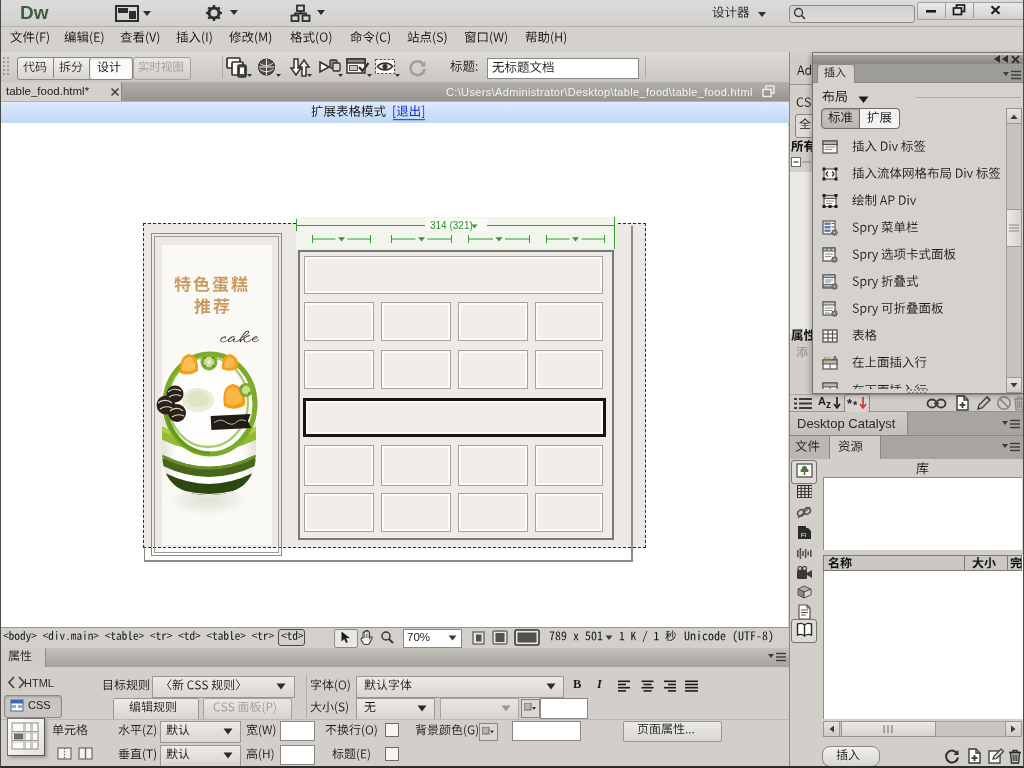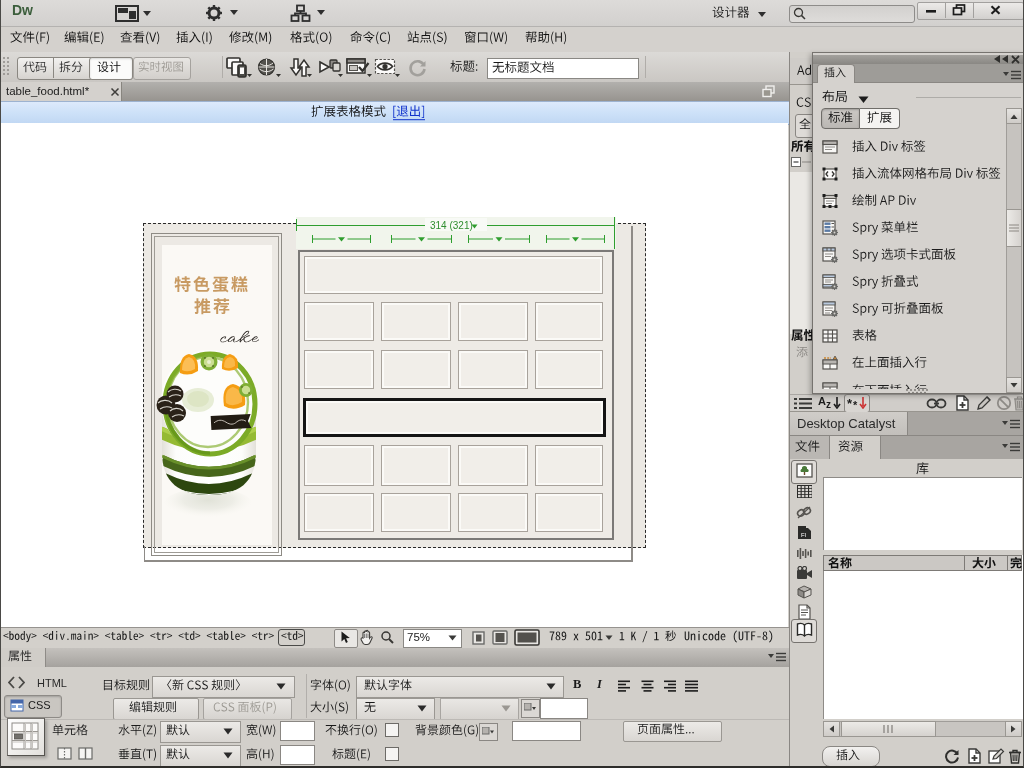--- a/index.html
+++ b/index.html
@@ -1,21 +1,21 @@
 <!DOCTYPE html>
 <html><head><meta charset="utf-8"><style>
 html,body{margin:0;padding:0;width:1024px;height:768px;overflow:hidden}
 body{font-family:"Liberation Sans", sans-serif;}
 #app{position:absolute;inset:0;width:1024px;height:768px;background:#d2cfca;overflow:hidden}
 .abs{position:absolute}
 .icon{position:absolute}
 </style></head><body>
 <div id="app">
 <div class="abs" style="left:0;top:0;width:1024px;height:26px;background:linear-gradient(#dddbd9,#d2d0ce);border-bottom:1px solid #b4b2b0"></div>
-    <div class="abs" style="left:12px;top:2px;font-family:'Liberation Sans',sans-serif;font-weight:bold;font-size:14px;color:#3c5e3c;letter-spacing:0px">Dw</div>
+    <div class="abs" style="left:20px;top:2px;font-family:'Liberation Sans',sans-serif;font-weight:bold;font-size:19px;color:#3c5e3c;letter-spacing:0px">Dw</div>
     <svg class="icon" style="left:115px;top:5px" width="40" height="17" viewBox="0 0 40 17">
 <rect x="1" y="1" width="22" height="15" fill="none" stroke="#2e2e2e" stroke-width="2"></rect>
 <rect x="3" y="3" width="10" height="5" fill="#2e2e2e"></rect>
       <rect x="14" y="6" width="7" height="8" fill="#2e2e2e"></rect>
 <path d="M28 6l4 5 4-5z" fill="#2e2e2e"></path>
     </svg>
     <svg class="icon" style="left:204px;top:4px" width="40" height="19" viewBox="0 0 40 19">
 <g fill="#2e2e2e">
         <circle cx="10" cy="9" r="5" fill="none" stroke="#2e2e2e" stroke-width="3"></circle>
 <g stroke="#2e2e2e" stroke-width="2.4">
@@ -175,20 +175,21 @@
     <svg style="position:absolute;left:492px;top:61px;" width="64" height="15" viewBox="0 0 64 15">
       <path fill="#1a1a1a" d="M1.5 1.1V1.9H5.6C5.6 2.9 5.6 3.8 5.4 4.8H0.7V5.7H5.2C4.7 7.9 3.5 9.9 0.5 11.1C0.7 11.2 1.0 11.5 1.1 11.7C4.3 10.5 5.6 8.1 6.1 5.7H6.4V10.1C6.4 11.2 6.7 11.4 8.0 11.4C8.2 11.4 10.1 11.4 10.4 11.4C11.6 11.4 11.9 10.9 12.0 8.9C11.7 8.9 11.4 8.8 11.2 8.6C11.1 10.3 11.0 10.6 10.4 10.6C10.0 10.6 8.4 10.6 8.1 10.6C7.4 10.6 7.3 10.5 7.3 10.1V5.7H11.9V4.8H6.2C6.4 3.8 6.4 2.9 6.5 1.9H11.2V1.1Z M18.3 1.2V2.0H23.8V1.2ZM22.3 6.7C22.9 7.9 23.5 9.5 23.6 10.5L24.4 10.2C24.2 9.2 23.6 7.7 23.0 6.5ZM18.7 6.5C18.4 7.8 17.8 9.2 17.1 10.1C17.3 10.1 17.6 10.4 17.8 10.5C18.4 9.5 19.1 8.1 19.5 6.6ZM17.8 4.2V5.0H20.5V10.6C20.5 10.8 20.4 10.8 20.2 10.8C20.1 10.8 19.5 10.8 18.8 10.8C18.9 11.1 19.1 11.4 19.1 11.7C20.0 11.7 20.5 11.7 20.9 11.5C21.2 11.4 21.3 11.1 21.3 10.6V5.0H24.4V4.2ZM15.1 0.3V2.9H13.2V3.7H14.9C14.5 5.3 13.6 7.1 12.8 8.1C13.0 8.3 13.2 8.6 13.3 8.9C14.0 8.0 14.6 6.7 15.1 5.3V11.7H15.9V5.1C16.4 5.7 16.9 6.5 17.1 6.9L17.6 6.2C17.4 5.9 16.3 4.5 15.9 4.1V3.7H17.6V2.9H15.9V0.3Z M27.1 3.0H29.8V4.0H27.1ZM27.1 1.4H29.8V2.4H27.1ZM26.4 0.8V4.7H30.6V0.8ZM33.7 4.1C33.6 7.4 33.4 9.0 30.7 9.9C30.9 10.0 31.1 10.2 31.1 10.4C34.0 9.5 34.3 7.7 34.4 4.1ZM34.1 8.4C34.9 9.0 35.9 9.8 36.4 10.3L36.9 9.8C36.4 9.3 35.4 8.5 34.6 7.9ZM26.6 7.0C26.6 8.8 26.3 10.3 25.4 11.3C25.6 11.4 25.9 11.6 26.1 11.7C26.5 11.1 26.9 10.3 27.1 9.4C28.2 11.2 30.1 11.4 32.8 11.4H36.7C36.8 11.2 36.9 10.9 37.0 10.7C36.3 10.7 33.3 10.7 32.8 10.7C31.3 10.7 29.9 10.7 28.9 10.2V8.4H31.1V7.7H28.9V6.3H31.3V5.6H25.6V6.3H28.2V9.8C27.8 9.5 27.5 9.1 27.2 8.6C27.3 8.1 27.3 7.6 27.3 7.0ZM31.8 2.8V8.1H32.5V3.5H35.5V8.0H36.3V2.8H33.9C34.1 2.4 34.2 2.0 34.4 1.5H36.9V0.8H31.2V1.5H33.5C33.4 2.0 33.3 2.4 33.1 2.8Z M42.8 0.5C43.2 1.1 43.6 1.9 43.8 2.4L44.7 2.1C44.5 1.6 44.1 0.8 43.7 0.2ZM38.1 2.5V3.3H40.1C40.8 5.2 41.8 6.9 43.1 8.2C41.8 9.4 40.1 10.3 38.0 10.9C38.1 11.1 38.4 11.5 38.5 11.7C40.6 11.0 42.4 10.1 43.8 8.8C45.2 10.1 46.9 11.1 49.0 11.7C49.1 11.4 49.4 11.1 49.6 10.9C47.5 10.4 45.8 9.4 44.4 8.2C45.7 6.9 46.7 5.3 47.4 3.3H49.4V2.5ZM43.8 7.7C42.6 6.4 41.6 5.0 41.0 3.3H46.5C45.8 5.1 44.9 6.5 43.8 7.7Z M60.7 1.1C60.4 2.0 59.9 3.3 59.4 4.1L60.1 4.3C60.5 3.6 61.1 2.3 61.5 1.3ZM55.0 1.4C55.4 2.3 55.9 3.5 56.1 4.2L56.9 3.9C56.6 3.2 56.1 2.0 55.7 1.1ZM52.5 0.3V3.0H50.6V3.8H52.3C51.9 5.5 51.1 7.5 50.4 8.6C50.5 8.8 50.7 9.1 50.8 9.3C51.4 8.5 52.0 7.0 52.5 5.5V11.7H53.2V5.3C53.6 5.9 54.1 6.7 54.4 7.2L54.9 6.5C54.6 6.1 53.6 4.7 53.2 4.3V3.8H54.9V3.0H53.2V0.3ZM54.6 10.0V10.8H60.6V11.6H61.4V4.9H58.6V0.3H57.8V4.9H54.9V5.7H60.6V7.4H55.0V8.2H60.6V10.0Z"></path>
     </svg>
     <div class="abs" style="left:645px;top:56px;width:1px;height:22px;background:#b0ada9"></div>
     <div class="abs" style="left:0;top:82px;width:790px;height:19px;background:linear-gradient(#b2b0ad,#97948f)"></div>
     <div class="abs" style="left:0;top:82px;width:121px;height:19px;background:#d4d1cd;border-right:1px solid #88857f"></div>
     <div style="position:absolute;left:6px;top:85px;font-family:'Liberation Sans', sans-serif;font-size:11.5px;color:#1c1c1c;white-space:pre;">table_food.html*</div>
     <svg class="icon" style="left:110px;top:87px" width="10" height="10" viewBox="0 0 10 10">
       <path d="M1.5 1.5l7 7M8.5 1.5l-7 7" stroke="#3f3e3b" stroke-width="1.5"></path>
     </svg>
+    <div style="position:absolute;left:446px;top:86px;font-family:'Liberation Sans', sans-serif;font-size:11px;color:#f4f3f1;white-space:pre;letter-spacing:0.35px;">C:\Users\Administrator\Desktop\table_food\table_food.html</div>
     <svg class="icon" style="left:762px;top:85px" width="14" height="13" viewBox="0 0 14 13">
 <rect x="4" y="1" width="8" height="7" fill="none" stroke="#f0efed" stroke-width="1.4"></rect>
 <rect x="1" y="4.5" width="8" height="7" fill="#9a978f" stroke="#f0efed" stroke-width="1.4"></rect>
     </svg>
     <div class="abs" style="left:0;top:101px;width:790px;height:22px;background:linear-gradient(#ddeafc 0%,#cde1f8 50%,#c0d7f3 100%);border-top:1px solid #9db3d1;border-bottom:1px solid #8fa5c3"></div>
     <svg style="position:absolute;left:311px;top:105px;" width="77" height="15" viewBox="0 0 77 15">
       <path fill="#111" d="M2.2 0.3V2.8H0.7V3.6H2.2V6.5L0.5 7.0L0.8 7.8L2.2 7.3V10.7C2.2 10.8 2.1 10.9 2.0 10.9C1.9 10.9 1.4 10.9 0.8 10.9C0.9 11.1 1.0 11.5 1.1 11.7C1.8 11.7 2.3 11.7 2.6 11.5C2.9 11.4 3.0 11.2 3.0 10.7V7.1L4.5 6.6L4.3 5.8L3.0 6.2V3.6H4.4V2.8H3.0V0.3ZM7.7 0.6C7.9 1.1 8.2 1.7 8.4 2.2H5.3V5.3C5.3 7.1 5.2 9.6 3.8 11.3C4.0 11.4 4.3 11.6 4.5 11.8C5.9 9.9 6.1 7.2 6.1 5.3V3.0H11.9V2.2H8.8L9.3 2.0C9.1 1.6 8.7 0.9 8.4 0.4Z M16.4 11.7C16.6 11.6 17.0 11.5 20.2 10.7C20.2 10.5 20.2 10.2 20.2 9.9L17.4 10.6V7.9H19.2C20.1 9.9 21.7 11.2 24.0 11.7C24.1 11.5 24.3 11.2 24.5 11.1C23.4 10.8 22.4 10.4 21.6 9.8C22.3 9.4 23.1 8.9 23.6 8.5L23.0 8.0C22.5 8.4 21.7 9.0 21.1 9.3C20.6 8.9 20.3 8.4 20.0 7.9H24.4V7.2H21.7V5.8H23.9V5.1H21.7V3.9H20.9V5.1H18.3V3.9H17.5V5.1H15.6V5.8H17.5V7.2H15.2V7.9H16.6V10.1C16.6 10.6 16.2 10.9 16.0 11.0C16.1 11.2 16.3 11.5 16.4 11.7ZM18.3 5.8H20.9V7.2H18.3ZM15.1 1.6H22.8V3.0H15.1ZM14.3 0.9V4.5C14.3 6.5 14.2 9.3 12.9 11.3C13.1 11.4 13.5 11.6 13.7 11.7C14.9 9.7 15.1 6.7 15.1 4.5V3.7H23.6V0.9Z M28.2 11.7C28.5 11.5 28.9 11.4 32.4 10.3C32.3 10.1 32.3 9.8 32.2 9.5L29.1 10.5V7.6C29.9 7.1 30.6 6.5 31.1 5.9H31.2C32.1 8.5 33.9 10.4 36.5 11.3C36.6 11.1 36.9 10.7 37.1 10.6C35.8 10.2 34.7 9.6 33.9 8.7C34.6 8.2 35.6 7.5 36.3 6.9L35.6 6.4C35.1 7.0 34.1 7.7 33.4 8.2C32.8 7.5 32.3 6.8 32.0 5.9H36.6V5.2H31.6V4.0H35.7V3.3H31.6V2.2H36.3V1.4H31.6V0.3H30.8V1.4H26.3V2.2H30.8V3.3H27.0V4.0H30.8V5.2H25.8V5.9H30.1C28.9 7.0 27.1 8.0 25.5 8.5C25.7 8.7 25.9 9.0 26.0 9.2C26.8 8.9 27.5 8.6 28.3 8.1V10.2C28.3 10.7 28.0 10.8 27.8 10.9C27.9 11.1 28.1 11.5 28.2 11.7Z M44.6 2.4H47.5C47.1 3.2 46.6 3.9 45.9 4.6C45.3 4.0 44.8 3.3 44.5 2.6ZM40.1 0.3V3.0H38.2V3.8H40.0C39.6 5.5 38.7 7.5 37.9 8.6C38.0 8.8 38.2 9.1 38.3 9.3C39.0 8.5 39.6 7.0 40.1 5.5V11.7H40.9V5.3C41.3 5.9 41.8 6.6 42.0 7.0L42.5 6.3C42.2 6.0 41.2 4.8 40.9 4.4V3.8H42.5L42.0 4.1C42.2 4.2 42.6 4.5 42.7 4.7C43.2 4.3 43.6 3.8 44.0 3.3C44.4 3.9 44.8 4.5 45.4 5.1C44.3 6.0 43.0 6.8 41.8 7.2C41.9 7.3 42.1 7.6 42.2 7.8C42.6 7.7 43.0 7.6 43.3 7.4V11.7H44.1V11.2H47.7V11.7H48.5V7.3L49.2 7.5C49.3 7.3 49.5 7.0 49.7 6.9C48.4 6.5 47.4 5.9 46.5 5.1C47.4 4.2 48.1 3.1 48.6 1.8L48.0 1.6L47.9 1.6H45.1C45.3 1.2 45.5 0.9 45.6 0.5L44.8 0.2C44.3 1.5 43.5 2.8 42.5 3.7V3.0H40.9V0.3ZM44.1 10.4V7.9H47.7V10.4ZM43.8 7.2C44.5 6.8 45.3 6.2 46.0 5.7C46.6 6.2 47.4 6.8 48.2 7.2Z M55.8 5.5H60.3V6.5H55.8ZM55.8 3.9H60.3V4.9H55.8ZM59.2 0.3V1.3H57.2V0.3H56.4V1.3H54.5V2.1H56.4V3.0H57.2V2.1H59.2V3.0H60.0V2.1H61.8V1.3H60.0V0.3ZM55.0 3.3V7.1H57.6C57.5 7.5 57.5 7.9 57.4 8.2H54.2V8.9H57.1C56.7 9.9 55.8 10.7 53.9 11.1C54.0 11.2 54.3 11.5 54.3 11.7C56.5 11.2 57.5 10.3 58.0 8.9H58.0C58.7 10.3 59.9 11.3 61.5 11.7C61.6 11.5 61.9 11.2 62.0 11.0C60.6 10.7 59.5 10.0 58.9 8.9H61.8V8.2H58.2C58.3 7.9 58.4 7.5 58.4 7.1H61.1V3.3ZM52.2 0.3V2.7H50.6V3.5H52.2C51.9 5.2 51.2 7.3 50.4 8.3C50.6 8.5 50.8 8.9 50.9 9.1C51.4 8.3 51.9 7.1 52.2 5.8V11.7H53.0V5.1C53.4 5.8 53.8 6.7 54.0 7.1L54.5 6.5C54.3 6.1 53.4 4.5 53.0 4.0V3.5H54.4V2.7H53.0V0.3Z M71.4 0.8C72.0 1.3 72.8 2.0 73.2 2.4L73.8 1.9C73.4 1.5 72.6 0.8 71.9 0.4ZM69.6 0.3C69.6 1.1 69.6 1.9 69.7 2.7H63.2V3.5H69.7C70.1 8.1 71.2 11.8 73.2 11.8C74.1 11.8 74.4 11.1 74.6 8.9C74.3 8.9 74.0 8.7 73.8 8.5C73.7 10.2 73.6 10.9 73.2 10.9C71.9 10.9 70.9 7.8 70.6 3.5H74.3V2.7H70.5C70.5 1.9 70.5 1.1 70.5 0.3ZM63.3 10.5 63.5 11.3C65.1 11.0 67.4 10.5 69.6 9.9L69.5 9.2L66.8 9.8V6.2H69.2V5.4H63.6V6.2H65.9V10.0Z"></path>
     </svg>
     <svg style="position:absolute;left:392px;top:105px" width="35" height="16" viewBox="0 0 35 16">
       <path fill="#1133cc" d="M1.3 12.9H3.8V12.2H2.2V1.5H3.8V0.8H1.3Z M5.2 1.2C5.9 1.9 6.7 2.7 7.1 3.3L7.8 2.8C7.4 2.2 6.6 1.3 6.0 0.8ZM14.0 3.5V4.7H10.1V3.5ZM14.0 2.8H10.1V1.6H14.0ZM9.0 9.7C9.3 9.6 9.7 9.4 12.3 8.7C12.2 8.5 12.2 8.1 12.2 7.9L10.1 8.4V5.5H14.9V0.8H9.1V8.1C9.1 8.6 8.8 8.8 8.6 8.9C8.8 9.1 9.0 9.5 9.0 9.7ZM11.2 6.4C12.6 7.3 14.2 8.8 14.9 9.7L15.6 9.1C15.2 8.6 14.5 8.0 13.8 7.4C14.5 7.0 15.2 6.5 15.9 6.0L15.1 5.5C14.7 5.9 13.9 6.5 13.2 6.9C12.8 6.5 12.3 6.2 11.9 5.9ZM7.5 4.7H4.9V5.6H6.6V9.4C6.0 9.7 5.4 10.2 4.7 10.8L5.3 11.6C6.0 10.8 6.6 10.1 7.1 10.1C7.4 10.1 7.8 10.5 8.3 10.8C9.2 11.3 10.2 11.4 11.7 11.4C12.9 11.4 15.1 11.3 16.0 11.3C16.0 11.0 16.2 10.6 16.3 10.3C15.1 10.5 13.2 10.6 11.8 10.6C10.4 10.6 9.3 10.5 8.5 10.1C8.0 9.8 7.7 9.5 7.5 9.4Z M18.0 6.5V11.0H26.9V11.7H27.9V6.5H26.9V10.1H23.5V5.7H27.4V1.4H26.4V4.8H23.5V0.3H22.4V4.8H19.6V1.4H18.6V5.7H22.4V10.1H19.1V6.5Z M29.7 12.9H32.1V0.8H29.7V1.5H31.3V12.2H29.7Z"></path>
@@ -364,21 +365,21 @@
     </svg>
     <svg class="icon" style="left:358px;top:629px" width="17" height="17" viewBox="0 0 17 17">
 <path d="M5 9V4.2c0-1.5 1.6-1.5 1.6 0V3c0-1.5 1.7-1.5 1.7 0v-0.6c0-1.4 1.7-1.4 1.7 0V3.6c0-1.3 1.6-1.2 1.6 0.1v5.5c1.6-2.4 3.2-1.5 2.3 0.4l-2 4.2c-0.5 1.1-1.2 1.7-2.6 1.7H7.2c-0.9 0-1.6-0.4-2.1-1.2L3.3 11C2.4 9.4 3.9 8.3 5 9Z" fill="#f2f1ef" stroke="#3f3e3b" stroke-width="1.1"></path>
 <path d="M6.6 5v4M8.3 4.5V9M10 4.5V9" stroke="#3f3e3b" stroke-width="0.7" fill="none"></path>
     </svg>
     <svg class="icon" style="left:380px;top:630px" width="15" height="15" viewBox="0 0 15 15">
       <circle cx="6" cy="6" r="4" fill="none" stroke="#383734" stroke-width="1.5"></circle>
       <line x1="9" y1="9" x2="13" y2="13" stroke="#383734" stroke-width="2"></line>
     </svg>
     <div class="abs" style="left:403px;top:629px;width:57px;height:17px;background:#fff;border:1px solid #8a8884"></div>
-    <div style="position:absolute;left:407px;top:631px;font-family:'Liberation Sans', sans-serif;font-size:11.5px;color:#1c1c1c;white-space:pre;">75%</div>
+    <div style="position:absolute;left:407px;top:631px;font-family:'Liberation Sans', sans-serif;font-size:11.5px;color:#1c1c1c;white-space:pre;">70%</div>
     <svg class="icon" style="left:448px;top:635px" width="9" height="6" viewBox="0 0 9 6">
       <path d="M0.5 0.5l4 5 4-5z" fill="#3a3a38"></path>
     </svg>
     <svg class="icon" style="left:472px;top:631px" width="13" height="14" viewBox="0 0 13 14">
 <rect x="1" y="1" width="11" height="12" fill="#e8e6e3" stroke="#6a6a68" stroke-width="1.4"></rect>
       <rect x="4" y="3.5" width="5.5" height="7" fill="#55534f"></rect>
     </svg>
     <svg class="icon" style="left:492px;top:630px" width="16" height="15" viewBox="0 0 16 15">
 <rect x="1" y="1" width="14" height="13" rx="1" fill="#e8e6e3" stroke="#6a6a68" stroke-width="1.4"></rect>
       <rect x="3.5" y="3" width="9" height="9" fill="#55534f"></rect>
@@ -409,21 +410,21 @@
       <path d="M0 2l3 4 3-4z" fill="#3a3a38"></path>
       <g stroke="#3a3a38" stroke-width="1.4">
         <line x1="8" y1="1.5" x2="18" y2="1.5"></line>
         <line x1="8" y1="5" x2="18" y2="5"></line>
         <line x1="8" y1="8.5" x2="18" y2="8.5"></line>
       </g>
     </svg>
     <svg class="icon" style="left:8px;top:676px" width="17" height="13" viewBox="0 0 17 13">
       <path d="M6 1L1 6.5 6 12M11 1l5 5.5L11 12" stroke="#4a4946" stroke-width="1.8" fill="none"></path>
     </svg>
-    <div style="position:absolute;left:37px;top:677px;font-family:'Liberation Sans', sans-serif;font-size:11px;color:#2a2a2a;white-space:pre;text-align:right;">HTML</div>
+    <div style="position:absolute;left:24px;top:677px;font-family:'Liberation Sans', sans-serif;font-size:11px;color:#2a2a2a;white-space:pre;text-align:right;">HTML</div>
     <div class="abs" style="left:4px;top:695px;width:56px;height:21px;background:#c9c6c1;border:1px solid #8e8b87;border-radius:3px;box-shadow:inset 0 1px 2px rgba(0,0,0,0.2)"></div>
     <svg class="icon" style="left:10px;top:699px" width="14" height="13" viewBox="0 0 14 13">
 <rect x="1" y="1" width="12" height="11" fill="#fff" stroke="#4466aa" stroke-width="1"></rect>
 <rect x="1" y="1" width="12" height="3.5" fill="#4466aa"></rect>
       <rect x="1" y="6" width="5" height="3" fill="#88aadd"></rect>
       <rect x="8" y="6" width="5" height="3" fill="#88aadd"></rect>
     </svg>
     <div style="position:absolute;left:28px;top:699px;font-family:'Liberation Sans', sans-serif;font-size:11px;color:#1a1a1a;white-space:pre;">CSS</div>
     <svg style="position:absolute;left:102px;top:679px;" width="50" height="15" viewBox="0 0 50 15">
       <path fill="#1a1a1a" d="M2.7 4.6H9.2V6.7H2.7ZM2.7 3.9V1.8H9.2V3.9ZM2.7 7.5H9.2V9.6H2.7ZM1.9 1.0V11.2H2.7V10.4H9.2V11.2H10.0V1.0Z M17.6 1.2V2.0H22.8V1.2ZM21.4 6.4C21.9 7.6 22.5 9.1 22.7 10.1L23.4 9.8C23.2 8.9 22.6 7.4 22.1 6.2ZM18.0 6.2C17.6 7.5 17.1 8.8 16.4 9.6C16.6 9.7 16.9 10.0 17.1 10.1C17.7 9.2 18.3 7.8 18.7 6.4ZM17.1 4.1V4.8H19.7V10.2C19.7 10.3 19.6 10.4 19.4 10.4C19.3 10.4 18.7 10.4 18.1 10.4C18.2 10.6 18.3 11.0 18.3 11.2C19.2 11.2 19.7 11.2 20.1 11.1C20.4 10.9 20.5 10.7 20.5 10.2V4.8H23.4V4.1ZM14.5 0.3V2.8H12.6V3.6H14.3C13.9 5.1 13.1 6.9 12.3 7.8C12.5 8.0 12.7 8.3 12.8 8.5C13.4 7.7 14.0 6.4 14.5 5.1V11.2H15.3V4.9C15.7 5.5 16.2 6.3 16.4 6.6L16.9 6.0C16.7 5.7 15.6 4.3 15.3 3.9V3.6H16.9V2.8H15.3V0.3Z M29.7 0.9V7.2H30.5V1.6H33.9V7.2H34.7V0.9ZM26.5 0.4V2.3H24.8V3.0H26.5V4.3L26.5 5.1H24.5V5.8H26.5C26.4 7.5 26.0 9.3 24.5 10.6C24.6 10.7 24.9 11.0 25.0 11.1C26.2 10.1 26.8 8.8 27.1 7.4C27.6 8.1 28.3 9.0 28.6 9.5L29.2 8.9C28.9 8.5 27.7 7.1 27.2 6.6L27.3 5.8H29.1V5.1H27.3L27.3 4.3V3.0H29.0V2.3H27.3V0.4ZM31.9 2.6V5.0C31.9 6.9 31.5 9.1 28.4 10.7C28.6 10.8 28.9 11.1 28.9 11.2C30.9 10.2 31.8 8.9 32.3 7.5V10.0C32.3 10.8 32.6 11.0 33.3 11.0H34.3C35.3 11.0 35.4 10.5 35.5 8.7C35.3 8.6 35.0 8.5 34.8 8.4C34.8 10.0 34.7 10.4 34.3 10.4H33.4C33.1 10.4 33.0 10.3 33.0 9.9V6.9H32.4C32.6 6.2 32.6 5.6 32.6 5.0V2.6Z M39.9 8.9C40.7 9.5 41.6 10.4 42.1 11.0L42.6 10.4C42.1 9.8 41.1 9.0 40.4 8.4ZM37.3 0.9V8.2H38.1V1.7H41.6V8.2H42.4V0.9ZM46.1 0.3V10.1C46.1 10.3 46.0 10.4 45.7 10.4C45.5 10.4 44.8 10.4 43.9 10.4C44.0 10.6 44.2 11.0 44.2 11.2C45.3 11.2 45.9 11.2 46.3 11.1C46.7 10.9 46.9 10.7 46.9 10.1V0.3ZM43.8 1.3V8.5H44.6V1.3ZM39.4 2.5V5.9C39.4 7.6 39.1 9.4 36.6 10.7C36.7 10.8 37.0 11.1 37.1 11.3C39.8 9.9 40.2 7.8 40.2 5.9V2.5Z"></path>

